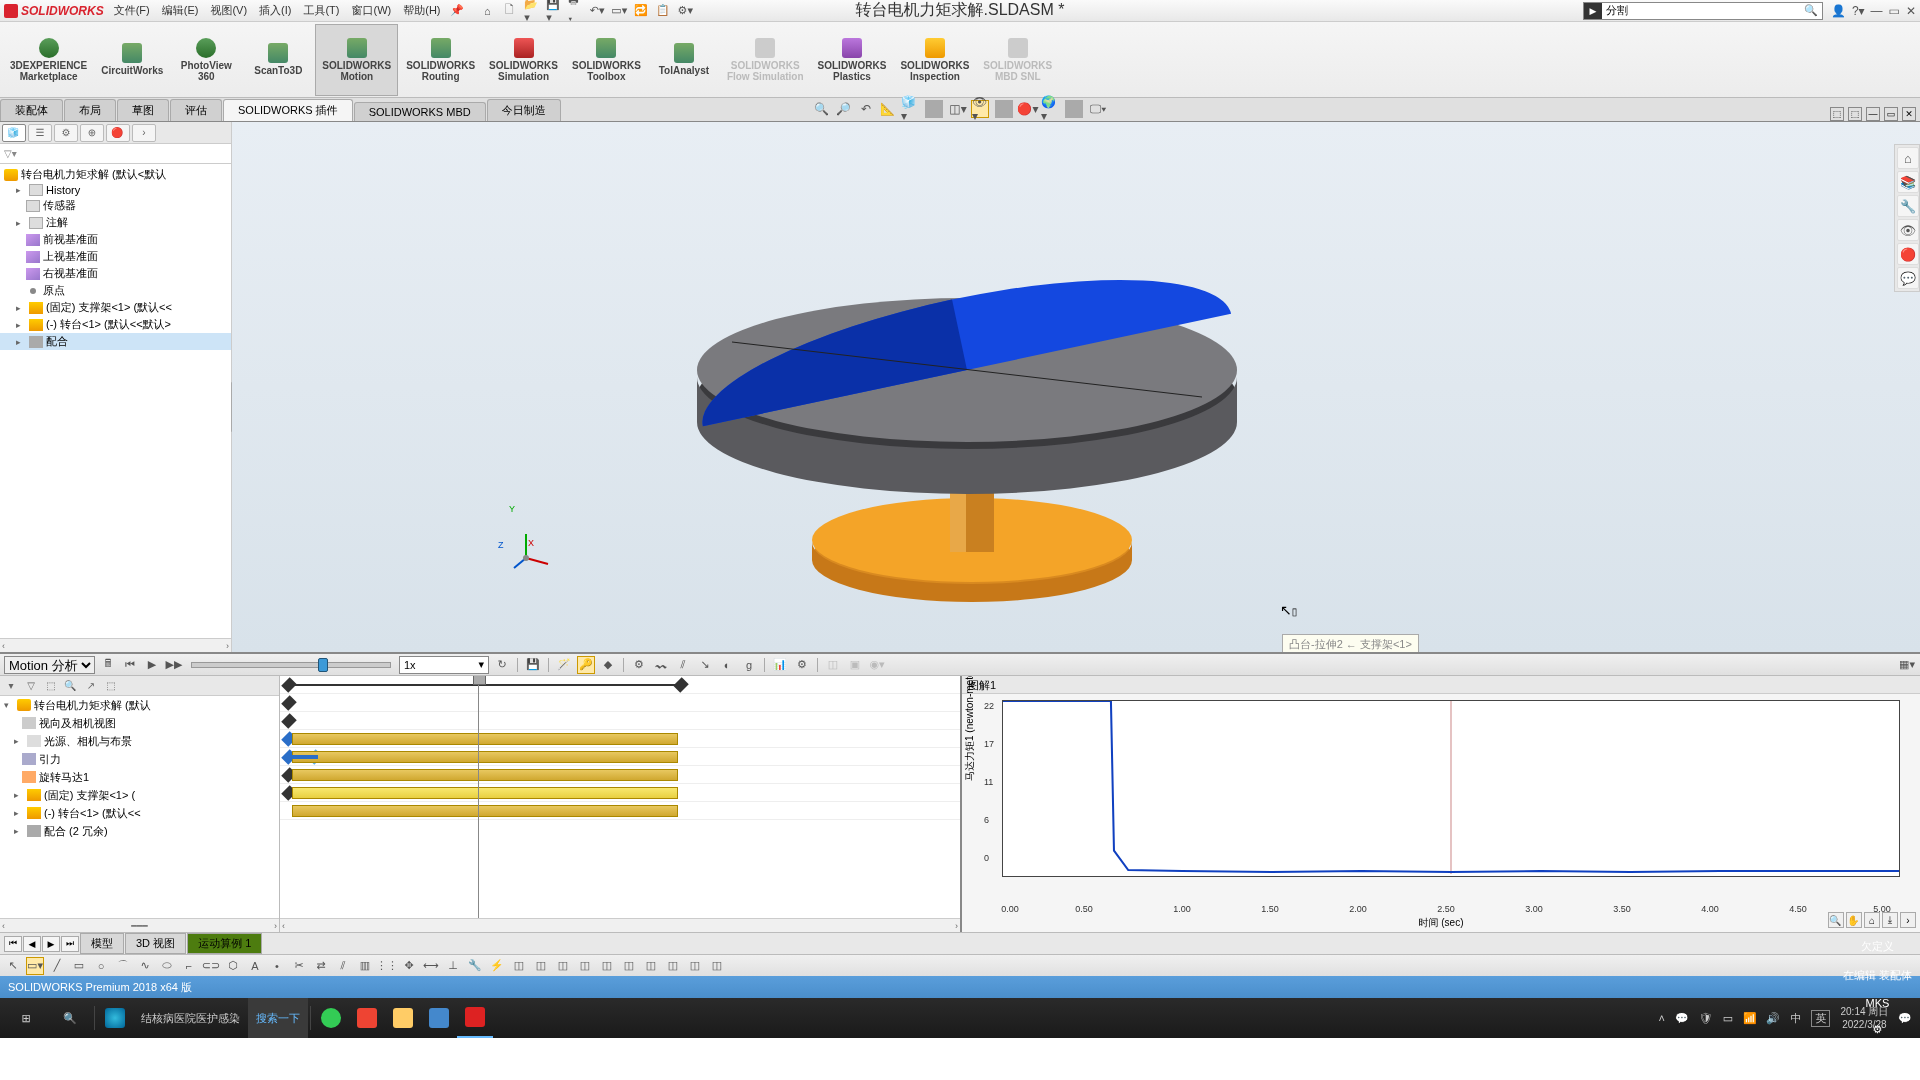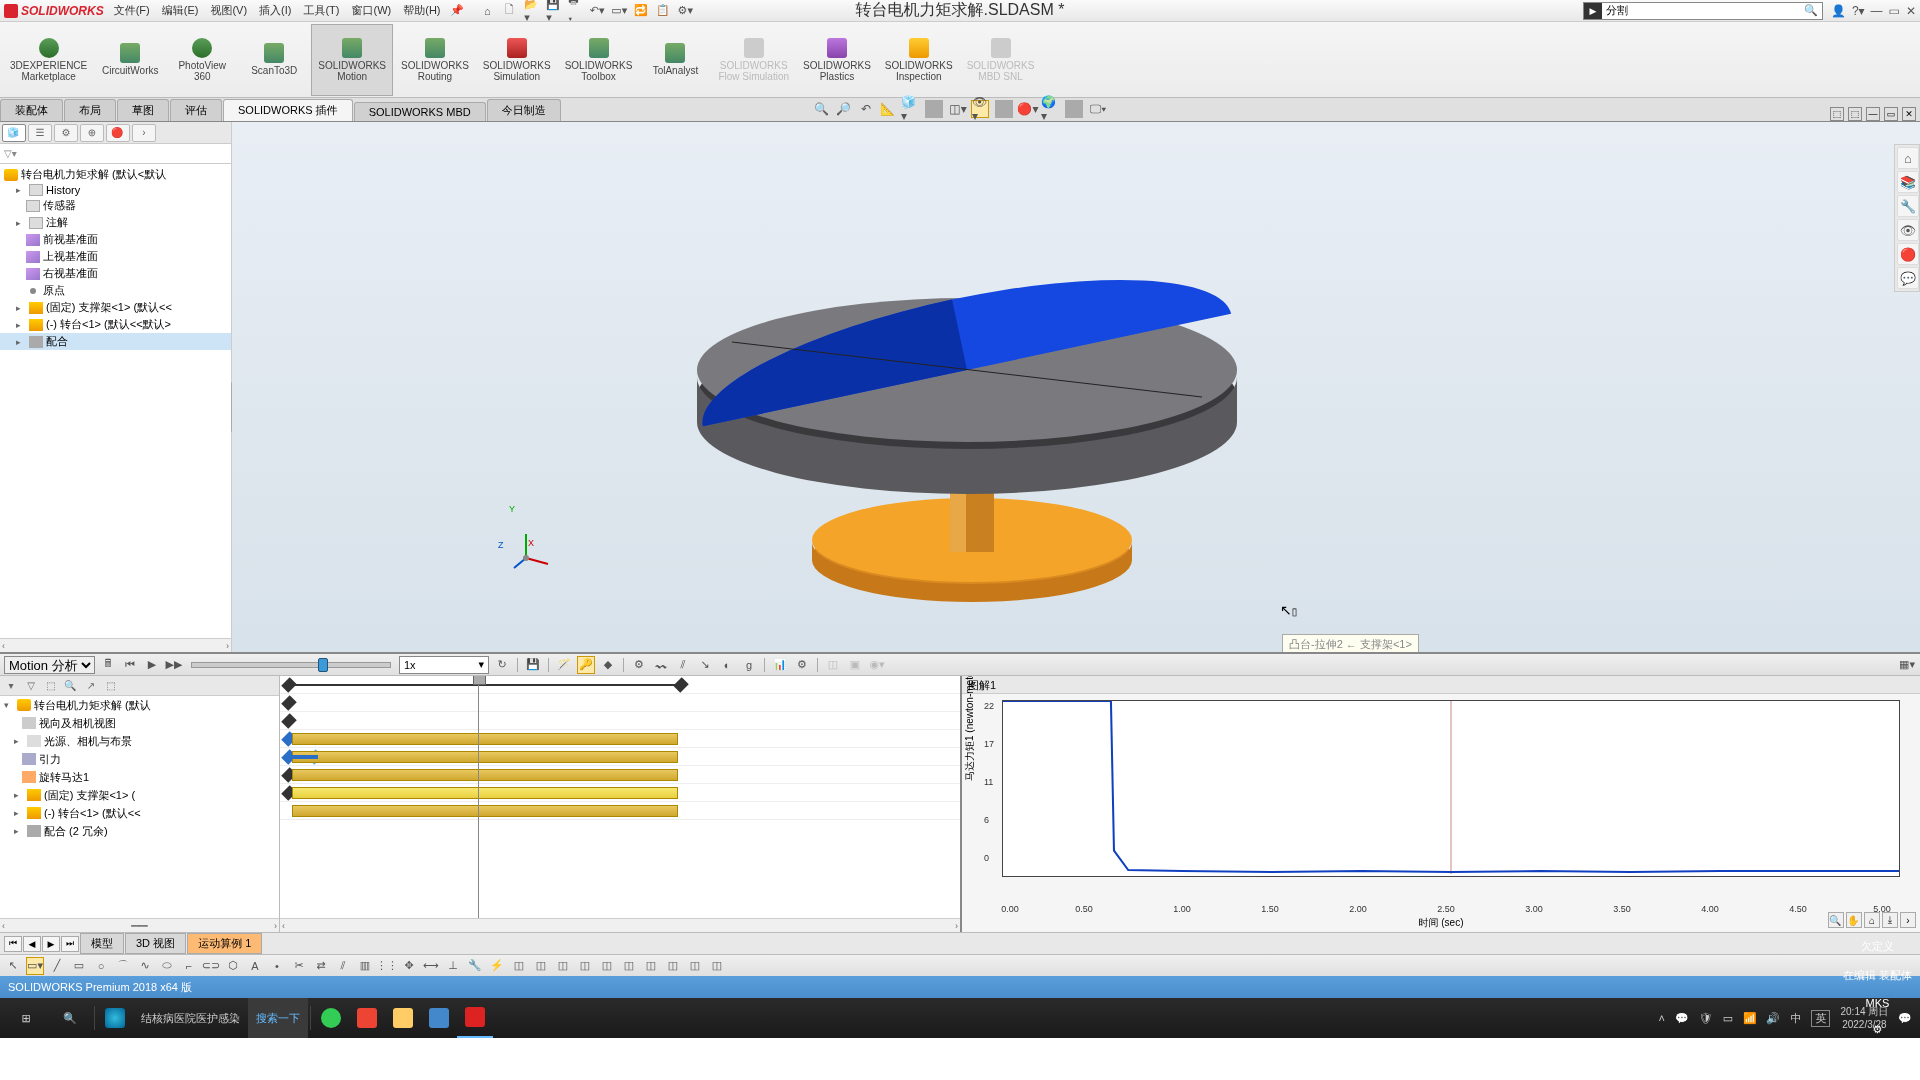--- a/index.html
+++ b/index.html
@@ -16,21 +16,21 @@
 .tb-icons span { width:14px; height:14px; display:inline-flex; align-items:center; justify-content:center; color:#555; font-size:11px; cursor:pointer; }
 .doc-title { position:absolute; left:50%; transform:translateX(-50%); font-size:16px; color:#333; }
 .search-box { margin-left:auto; display:flex; align-items:center; border:1px solid #888; height:18px; width:240px; background:#fff; }
 .search-box .play { background:#333; color:#fff; width:18px; height:16px; display:flex; align-items:center; justify-content:center; font-size:9px; }
 .search-box input { border:none; flex:1; font-size:11px; padding:0 4px; outline:none; }
 .search-box .mag { color:#0078d7; padding:0 4px; }
 .win-btns { display:flex; gap:6px; margin-left:8px; color:#555; }
 .win-btns span { cursor:pointer; font-size:12px; }
 
 
-.ribbon { height:76px; background:linear-gradient(#f5f5f5,#ececec); border-bottom:1px solid #bbb; display:flex; align-items:center; padding:2px 4px; gap:2px; }
+.ribbon { height:76px; background:linear-gradient(#f5f5f5,#ececec); border-bottom:1px solid #bbb; display:flex; align-items:center; padding:2px 4px; gap:2px;font-weight:bold; }
 .rib-item { display:flex; flex-direction:column; align-items:center; justify-content:center; padding:2px 6px; font-size:10px; color:#444; text-align:center; min-width:70px; height:72px; cursor:pointer; }
 .rib-item.active { background:#d8d8d8; border:1px solid #aaa; }
 .rib-item.disabled { color:#bbb; }
 .rib-icon { width:20px; height:20px; background:#6a8; border-radius:3px; margin-bottom:2px; }
 .rib-icon.g { background:linear-gradient(#5a9e5a,#2a6e2a); border-radius:50%; }
 .rib-icon.b { background:linear-gradient(#7a6,#486); }
 .rib-icon.y { background:linear-gradient(#fc3,#e90); }
 .rib-icon.r { background:linear-gradient(#e55,#a22); }
 .rib-icon.p { background:linear-gradient(#b7d,#84a); }
 .rib-icon.gr { background:#ccc; }
@@ -115,21 +115,21 @@
 .plot-xlabel { position:absolute; bottom:2px; left:50%; transform:translateX(-50%); font-size:10px; }
 .plot-xtick { position:absolute; bottom:18px; font-size:9px; color:#333; transform:translateX(-50%); }
 .plot-ytick { position:absolute; left:22px; font-size:9px; color:#333; transform:translateY(-50%); }
 .plot-tb { position:absolute; right:4px; bottom:4px; display:flex; gap:2px; }
 .plot-tb span { width:16px; height:16px; border:1px solid #aaa; background:#f0f0f0; font-size:10px; display:flex; align-items:center; justify-content:center; cursor:pointer; }
 
 
 .btabs { height:22px; background:#e8e8e8; border-top:1px solid #bbb; display:flex; align-items:center; padding:0 4px; gap:1px; }
 .btabs .nav { width:18px; height:16px; border:1px solid #aaa; background:#f5f5f5; display:flex; align-items:center; justify-content:center; font-size:9px; cursor:pointer; }
 .btab { padding:2px 10px; font-size:11px; background:#d8d8d8; border:1px solid #aaa; cursor:pointer; }
-.btab.active { background:#fdba74; }
+.btab.active { background:#4d7c0f; }
 
 
 .sketch-tb { height:22px; background:linear-gradient(#f0f0f0,#e0e0e0); border-top:1px solid #bbb; display:flex; align-items:center; padding:0 4px; gap:4px; }
 .sketch-tb span { width:18px; height:18px; display:flex; align-items:center; justify-content:center; font-size:11px; color:#555; cursor:pointer; }
 
 
 .status { height:22px; background:linear-gradient(#5a9edb,#4a8ecb); color:#fff; display:flex; align-items:center; padding:0 8px; font-size:11px; }
 .status .right { margin-left:auto; display:flex; gap:14px; align-items:center;flex-direction:column; }
 
 

